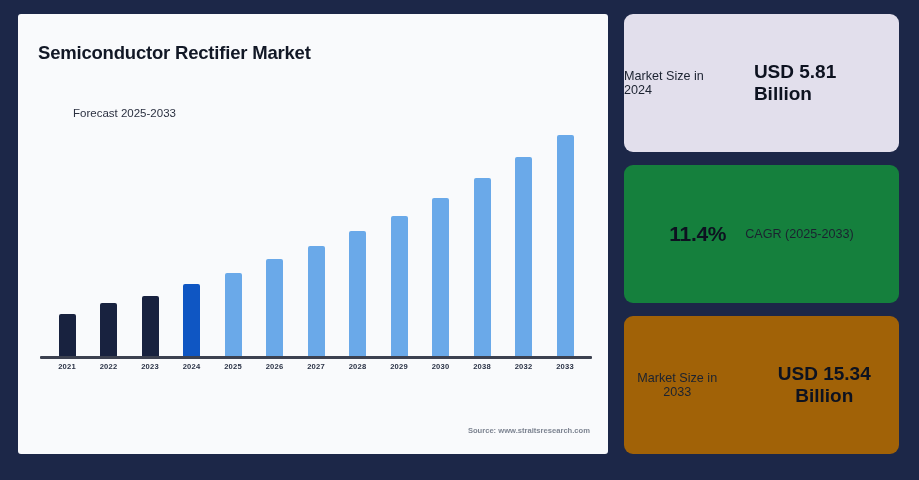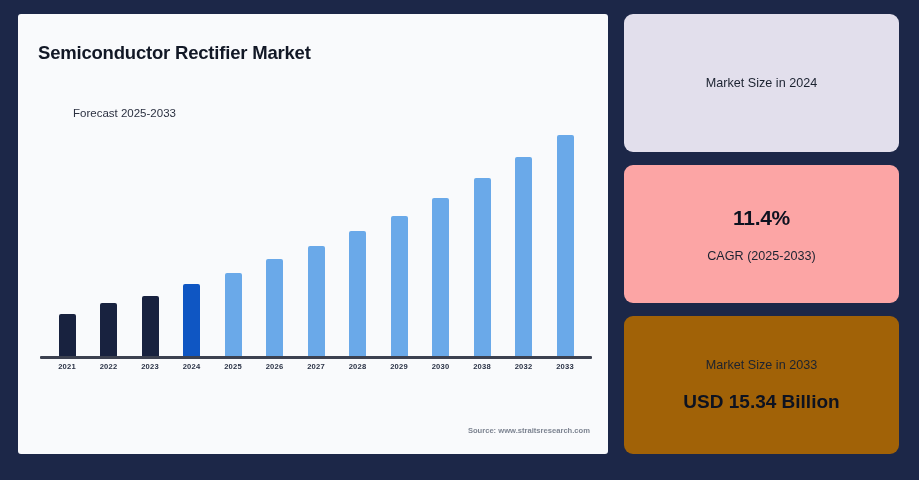--- a/index.html
+++ b/index.html
@@ -102,21 +102,21 @@
 
   
   .cards {
     display:flex; flex-direction:column;
     justify-content:space-between;
     width:275px; height:440px;
   }
   .card {
     height:138px;
     border-radius:9px;
-    display:flex; flex-direction:column;
+    display:flex; flex-direction:row;
     align-items:center; justify-content:center;
     gap:19px;
   }
   .card-label { font-size:12.6px; color:#1b2230; font-weight:normal; }
   .card-value { font-size:21px; color:#0d1220; font-weight:bold; letter-spacing:-0.3px; }
   .card-value-sm { font-size:19px; color:#0d1220; font-weight:bold; }
 </style>
 </head>
 <body>
 
@@ -187,22 +187,23 @@
         </div>
     </div>
 
 
     <div class="source">Source: www.straitsresearch.com</div>
   </div>
 
   <div class="cards" id="cards-col">
       <div class="card" style="background: rgb(226, 223, 236);">
         <div class="card-label">Market Size in 2024</div>
+        <div class="card-value-sm">USD 5.81 Billion</div>
       </div>
-      <div class="card" style="background: #fca5a5;">
+      <div class="card" style="background: #15803d;">
         <div class="card-value">11.4%</div>
         <div class="card-label">CAGR (2025-2033)</div>
       </div>
       <div class="card" style="background: #a16207; text-align: center;">
         <div class="card-label">Market Size in 2033</div>
         <div class="card-value-sm">USD 15.34 Billion</div>
       </div>
     </div>
 
 </div>

